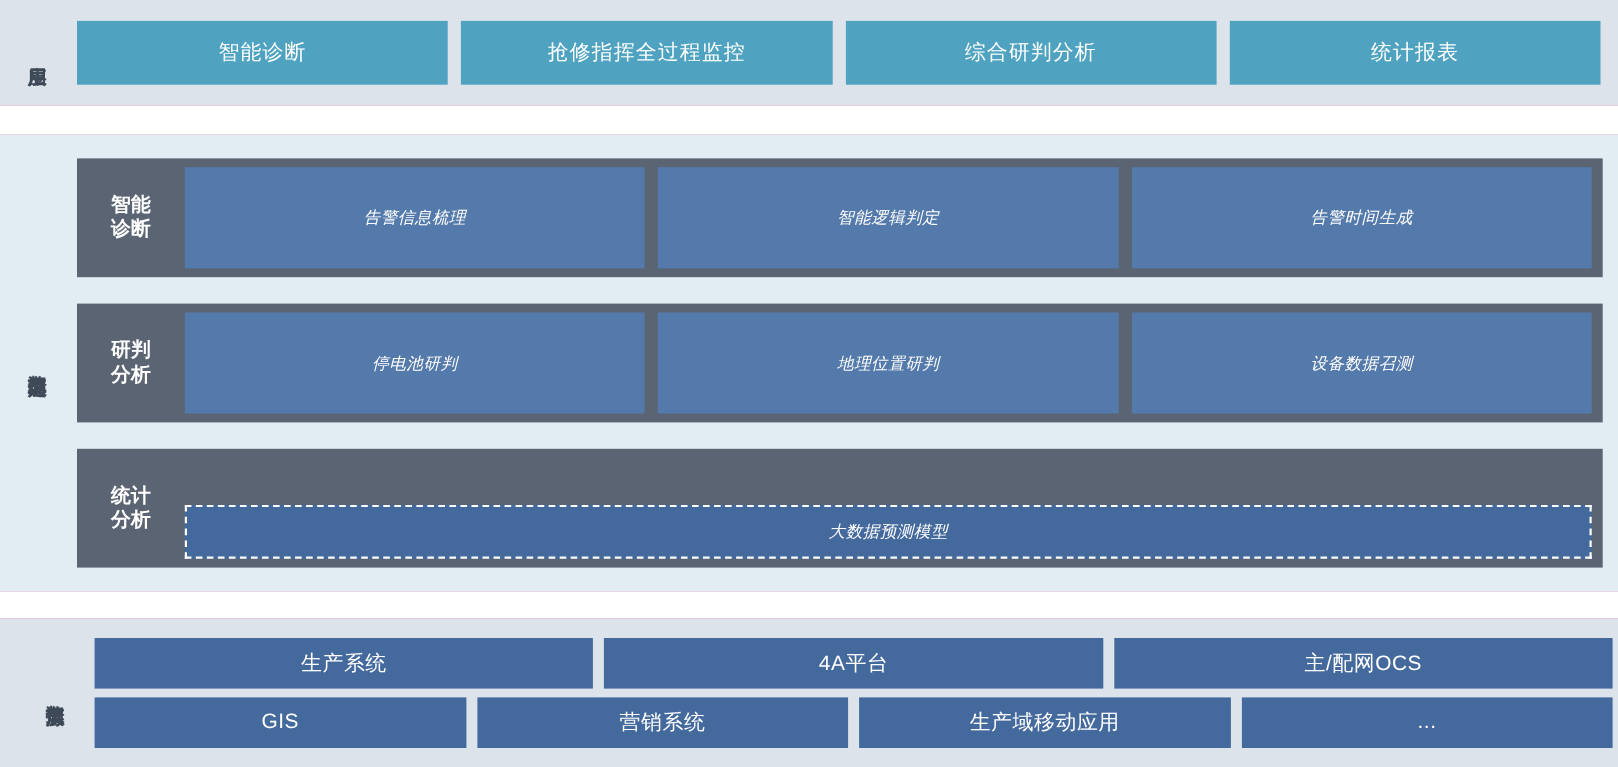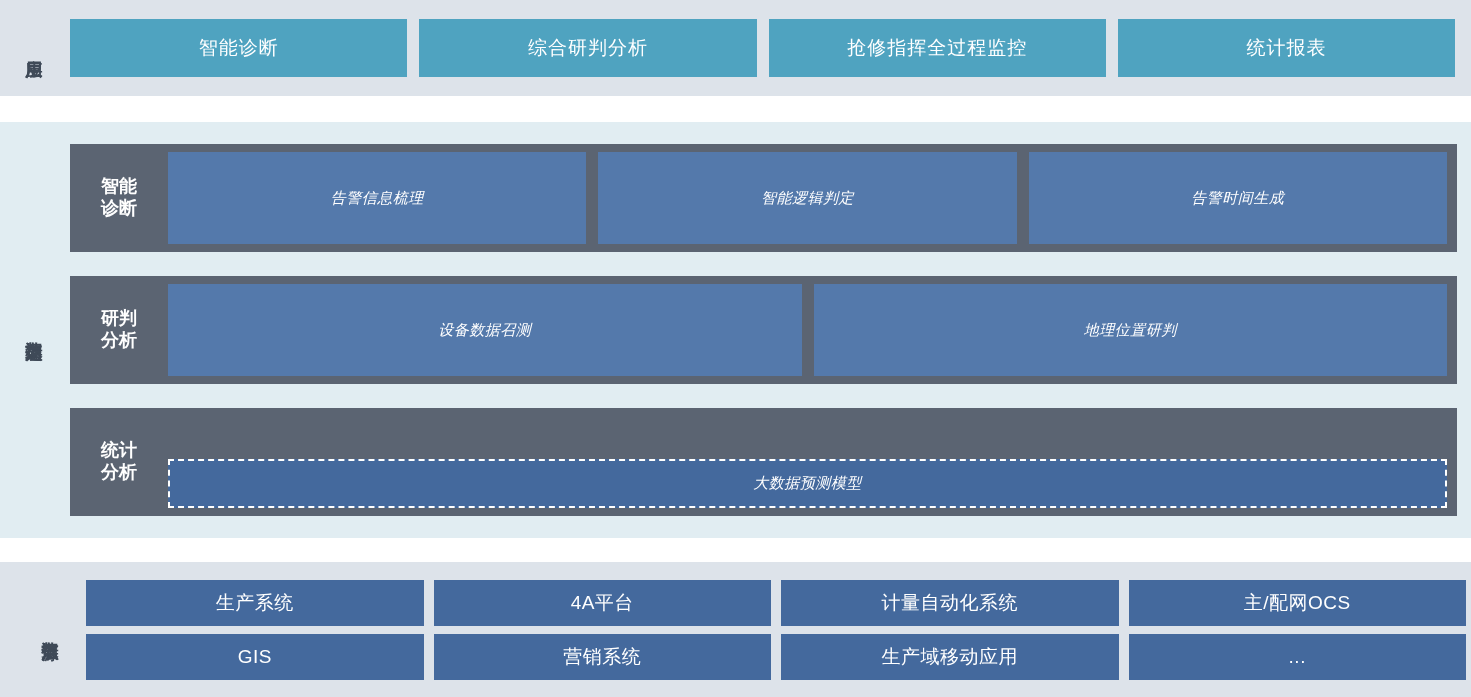--- a/index.html
+++ b/index.html
@@ -165,22 +165,22 @@
 </style>
 </head>
 <body>
 
 <div class="diagram">
 
   <section class="layer layer-app">
     <div class="layer-label">应用层</div>
     <div class="layer-body">
       <div class="app-box">智能诊断</div>
+      <div class="app-box">抢修指挥全过程监控</div>
       <div class="app-box">综合研判分析</div>
-      <div class="app-box">抢修指挥全过程监控</div>
       <div class="app-box">统计报表</div>
     </div>
   </section>
 
   <div class="gap-white"></div>
 
   <section class="layer layer-proc">
     <div class="layer-label">数据处理层</div>
     <div class="layer-body">
 
@@ -199,22 +199,23 @@
       </div>
 
       <div class="proc-row">
         <div class="row-label">
           <div>
             <span>研判</span>
             <span>分析</span>
           </div>
         </div>
         <div class="row-boxes">
+          <div class="proc-box">停电池研判</div>
+          <div class="proc-box">地理位置研判</div>
           <div class="proc-box">设备数据召测</div>
-          <div class="proc-box">地理位置研判</div>
         </div>
       </div>
 
 
       <div class="proc-row">
         <div class="row-label">
           <div>
             <span>统计</span>
             <span>分析</span>
           </div>
@@ -229,21 +230,20 @@
 
   <div class="gap-white-2"></div>
 
   <section class="layer layer-src">
     <div class="layer-label">数据源层</div>
     <div class="layer-body">
 
       <div class="src-row">
         <div class="src-box">生产系统</div>
         <div class="src-box">4A平台</div>
-        <div class="src-box">计量自动化系统</div>
         <div class="src-box">主/配网OCS</div>
       </div>
 
       <div class="src-row">
         <div class="src-box">GIS</div>
         <div class="src-box">营销系统</div>
         <div class="src-box">生产域移动应用</div>
         <div class="src-box">...</div>
       </div>
 

